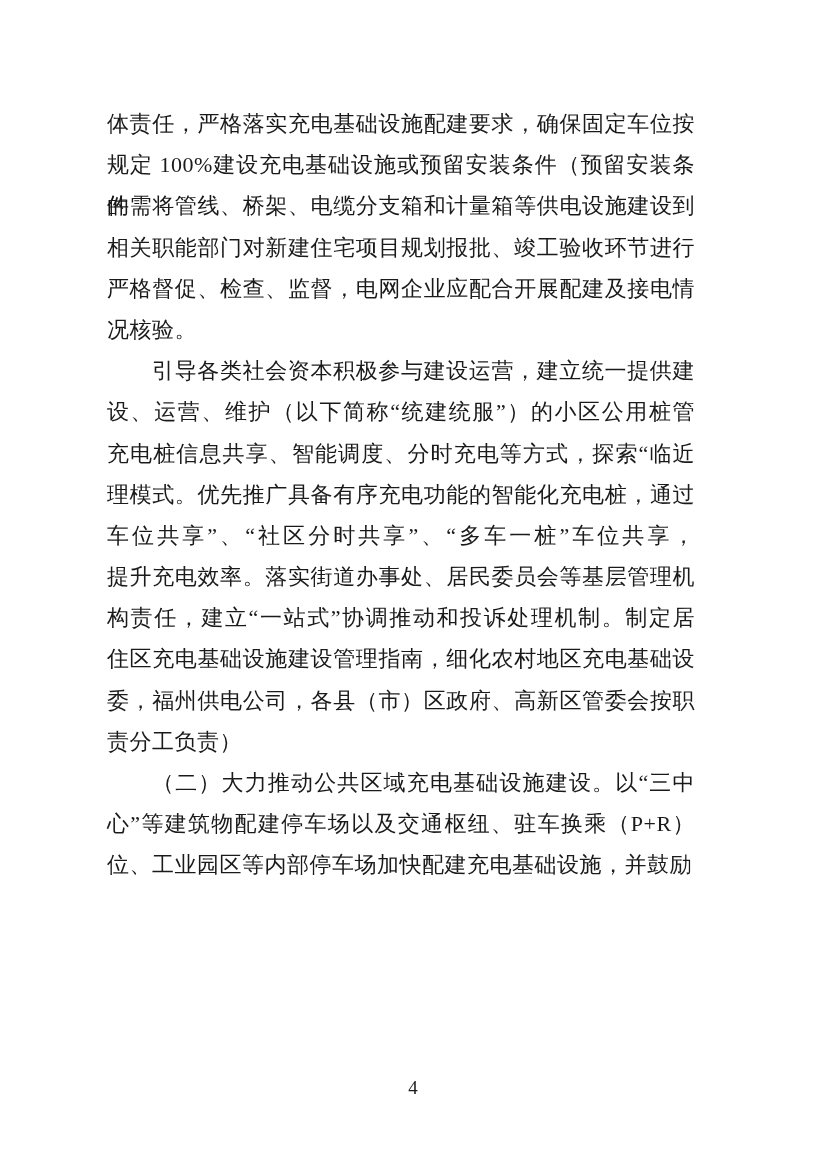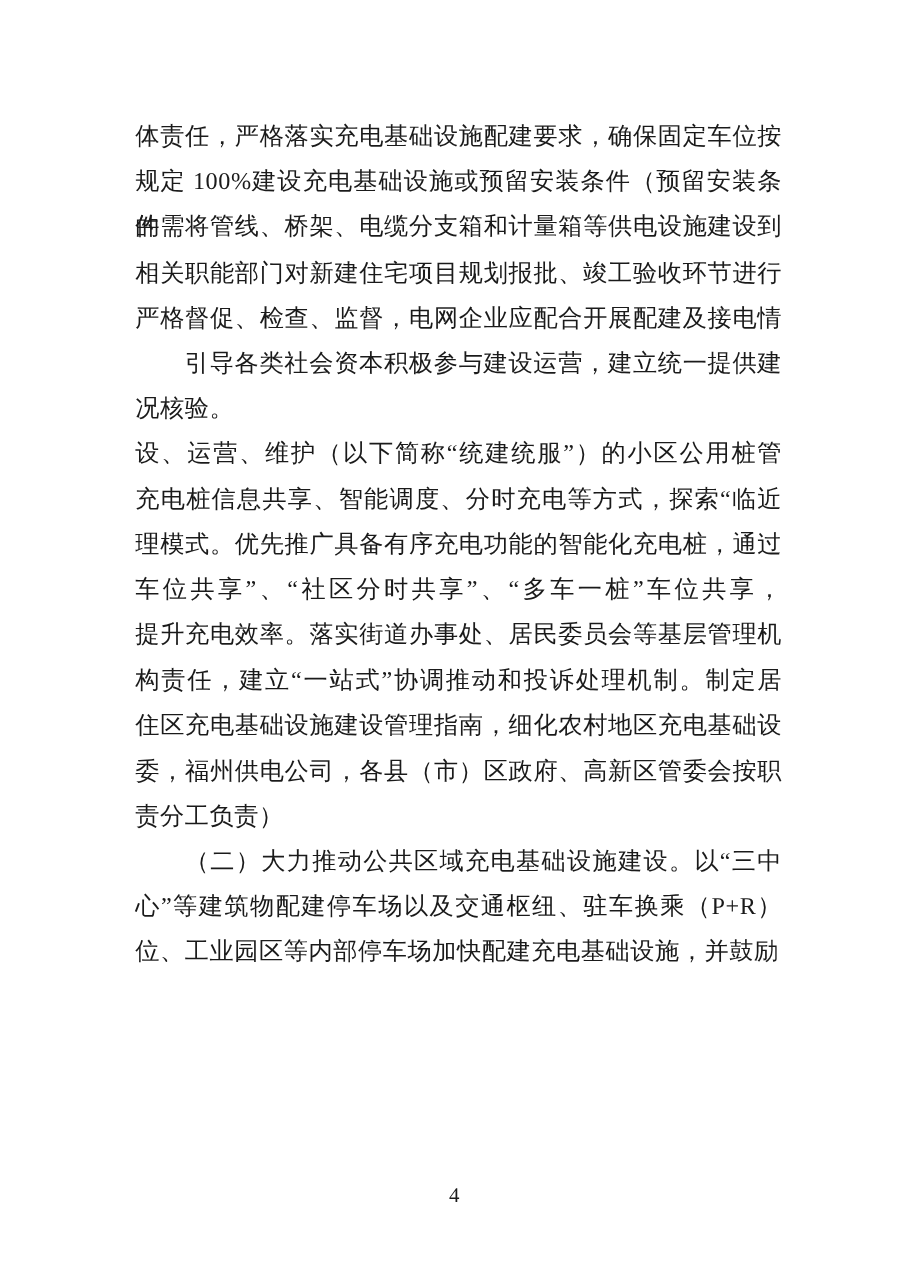--- a/index.html
+++ b/index.html
@@ -11,21 +11,21 @@
     position: relative;
     width: 826px;
     height: 1169px;
     background: #ffffff;
     overflow: hidden;
     font-family: "Liberation Serif", serif;
     color: #1a1a1a;
   }
   .content {
     position: absolute;
-    left: 123px;
+    left: 107px;
     top: 103px;
     width: 588px;
   }
   .line {
     display: block;
     font-size: 22px;
     line-height: 41.2px;
     height: 41.2px;
     text-align: justify;
     text-justify: inter-character;
@@ -58,22 +58,22 @@
 </head>
 <body>
 
 <div class="page">
   <div class="content">
     <div class="line fill"><span>体责任，严格落实充电基础设施配建要求，确保固定车位按</span></div>
     <div class="line fill"><span>规定 100%建设充电基础设施或预留安装条件（预留安装条件</span></div>
     <div class="line fill"><span>的需将管线、桥架、电缆分支箱和计量箱等供电设施建设到</span></div>
     <div class="line fill"><span>相关职能部门对新建住宅项目规划报批、竣工验收环节进行</span></div>
     <div class="line fill"><span>严格督促、检查、监督，电网企业应配合开展配建及接电情</span></div>
+    <div class="line end"><span>况核验。</span></div>
     <div class="line fill indent"><span>引导各类社会资本积极参与建设运营，建立统一提供建</span></div>
-    <div class="line end"><span>况核验。</span></div>
     <div class="line fill"><span>设、运营、维护（以下简称“统建统服”）的小区公用桩管</span></div>
     <div class="line fill"><span>充电桩信息共享、智能调度、分时充电等方式，探索“临近</span></div>
     <div class="line fill"><span>理模式。优先推广具备有序充电功能的智能化充电桩，通过</span></div>
     <div class="line fill"><span>车位共享”、“社区分时共享”、“多车一桩”车位共享，</span></div>
     <div class="line fill"><span>提升充电效率。落实街道办事处、居民委员会等基层管理机</span></div>
     <div class="line fill"><span>构责任，建立“一站式”协调推动和投诉处理机制。制定居</span></div>
     <div class="line fill"><span>住区充电基础设施建设管理指南，细化农村地区充电基础设</span></div>
     <div class="line fill"><span>委，福州供电公司，各县（市）区政府、高新区管委会按职</span></div>
     <div class="line end"><span>责分工负责）</span></div>
     <div class="line fill indent"><span class="bold-lead">（二）大力推动公共区域充电基础设施建设。</span><span>以“三中</span></div>

